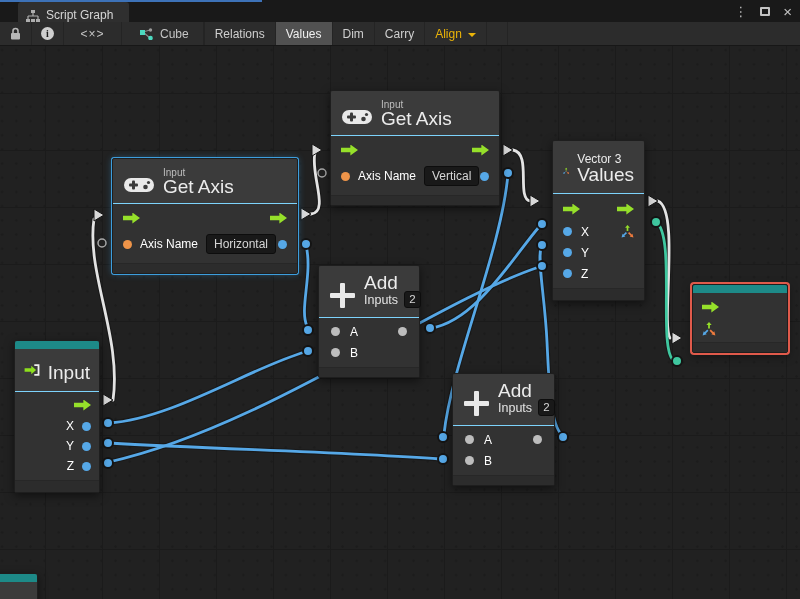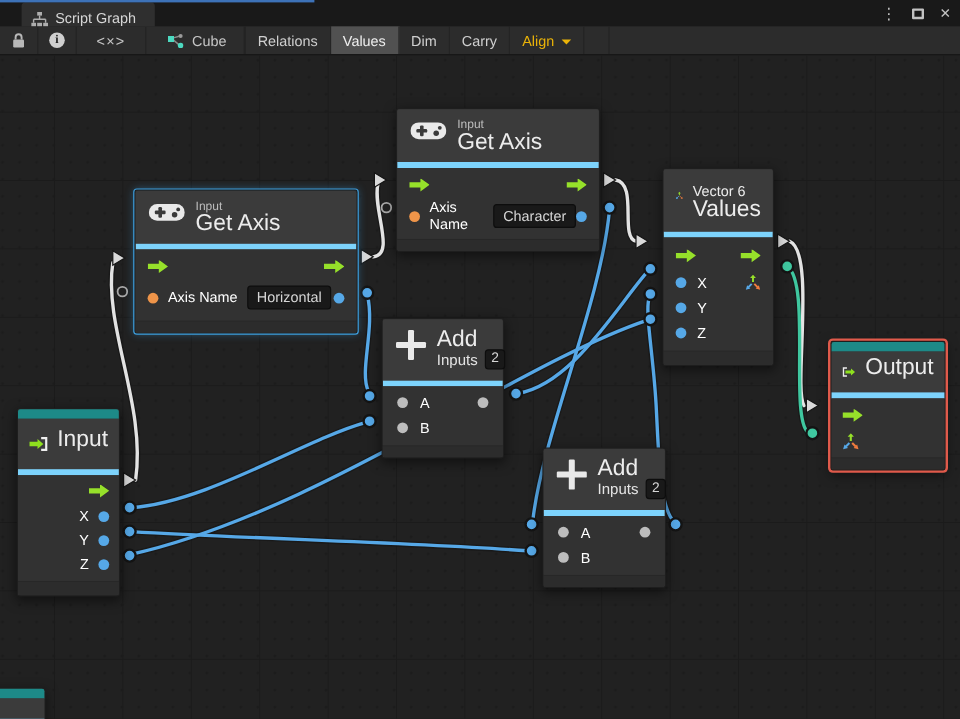--- a/index.html
+++ b/index.html
@@ -40,22 +40,22 @@
   svg.wires{position:absolute;top:0;left:0;width:800px;height:599px;z-index:1;pointer-events:none}
   .wshadow{fill:none;stroke:#141414;stroke-width:5;opacity:.6;stroke-linecap:round}
   .wflow{fill:none;stroke:#e3e3e3;stroke-width:2.8;stroke-linecap:round}
   .wdata{fill:none;stroke:#56a8e7;stroke-width:2.8;stroke-linecap:round}
   .wvec{fill:none;stroke:#3fc79f;stroke-width:2.8;stroke-linecap:round}
   
   .node{position:absolute;z-index:2;background:#333;border:1px solid #1e1e1e;border-radius:2px;
     box-shadow:0 3px 10px rgba(0,0,0,.5);font-size:12px;color:#c4c4c4}
   .node.selected{box-shadow:0 0 0 1px #3d9edd,0 0 7px rgba(61,158,221,.45)}
   .node.flagged{box-shadow:0 0 0 2px #e05a4b,0 3px 10px rgba(0,0,0,.5)}
-  .nhead{background:#3b3b3b;display:flex;align-items:flex-start;gap:9px;padding:8px 11px;
-    border-bottom:5px solid #7dd3fc;border-radius:2px 2px 0 0}
+  .nhead{background:#3b3b3b;display:flex;align-items:flex-end;gap:9px;padding:8px 11px;
+    border-bottom:1px solid #7dd3fc;border-radius:2px 2px 0 0}
   .nstack{display:flex;flex-direction:column;justify-content:center}
   .cat{font-size:10px;color:#bdbdbd;line-height:12px}
   .ttl{font-size:13px;color:#ececec;line-height:16px}
   .ttl.big{font-size:19px}
   .nbody{background:#323232}
   .nfoot{height:10px;background:#2c2c2c;border-top:1px solid #272727;border-radius:0 0 2px 2px}
   .colorbar{height:8px;background:#1d8a88;border-radius:2px 2px 0 0}
   .row{display:flex;align-items:center;padding:0 10px;position:relative}
   .dot{width:9px;height:9px;border-radius:50%;flex:0 0 auto}
   .dot.blue{background:#56a8e7}.dot.orange{background:#ee9449}.dot.gray{background:#bdbdbd}
@@ -224,21 +224,21 @@
   </div>
   <div class="nbody" style="padding:2px 0 5px">
     <div class="row" style="height:24px">
       <span class="ga"></span>
         <span class="sp"></span>
       <span class="ga"></span>
     </div>
     <div class="row" style="height:28px">
       <span class="dot orange"></span>
       <span class="plab" style="margin:0 8px">Axis Name</span>
-      <span class="field">Character</span>
+      <span class="field">Vertical</span>
       <span class="sp"></span>
       <span class="dot blue"></span>
     </div>
   </div>
   <div class="nfoot"></div>
 </div>
 
 <div class="node selected" style="left:112px;top:158px;width:186px">
   <div class="nhead">
     <svg width="30" height="20" viewBox="0 0 30 20">
@@ -326,21 +326,21 @@
   <div class="nhead" style="padding:10px 10px;gap:8px">
     <svg width="24" height="24" viewBox="0 0 24 24">
       <path d="M12 11 V4" stroke="#96e02a" stroke-width="3"></path>
         <polygon points="7.5,5 16.5,5 12,0" fill="#96e02a"></polygon>
       <path d="M10 14 L5 19" stroke="#56a8e7" stroke-width="3"></path>
         <polygon points="8,21 1,23 3,16" fill="#56a8e7"></polygon>
       <path d="M14 14 L19 19" stroke="#f07c3e" stroke-width="3"></path>
         <polygon points="16,21 23,23 21,16" fill="#f07c3e"></polygon>
     </svg>
     <div class="nstack">
-      <span class="ttl" style="font-size:12px">Vector 6</span>
+      <span class="ttl" style="font-size:12px">Vector 3</span>
       <span class="ttl big">Values</span>
     </div>
   </div>
   <div class="nbody" style="padding:3px 0 4px">
     <div class="row" style="height:24px">
       <span class="ga"></span>
         <span class="sp"></span>
       <span class="ga"></span>
     </div>
     <div class="row" style="height:21px">
@@ -396,27 +396,20 @@
       <span class="sp"></span>
       <span class="plab">Z</span>
       <span class="dot blue" style="margin-left:8px"></span>
     </div>
   </div>
   <div class="nfoot" style="height:12px"></div>
 </div>
 
 <div class="node flagged" style="left:692px;top:284px;width:96px">
   <div class="colorbar"></div>
-  <div class="nhead" style="padding:6px 9px;gap:8px;border-radius:0">
-    <svg width="26" height="22" viewBox="0 0 26 22">
-      <path d="M9 3 H2 V19 H9" stroke="#efefef" stroke-width="3" fill="none"></path>
-      <path d="M6 8 H17 V4 L25 11 L17 18 V14 H6 Z" fill="#8ee01e"></path>
-    </svg>
-    <span class="ttl big">Output</span>
-  </div>
   <div class="nbody" style="padding:3px 0 2px">
     <div class="row" style="height:22px;padding:0 9px">
       <span class="ga"></span>
     </div>
     <div class="row" style="height:22px;padding:0 9px">
       <svg width="14" height="14" viewBox="0 0 24 24">
         <path d="M12 11 V4" stroke="#96e02a" stroke-width="3"></path>
           <polygon points="7.5,5 16.5,5 12,0" fill="#96e02a"></polygon>
         <path d="M10 14 L5 19" stroke="#56a8e7" stroke-width="3"></path>
           <polygon points="8,21 1,23 3,16" fill="#56a8e7"></polygon>

